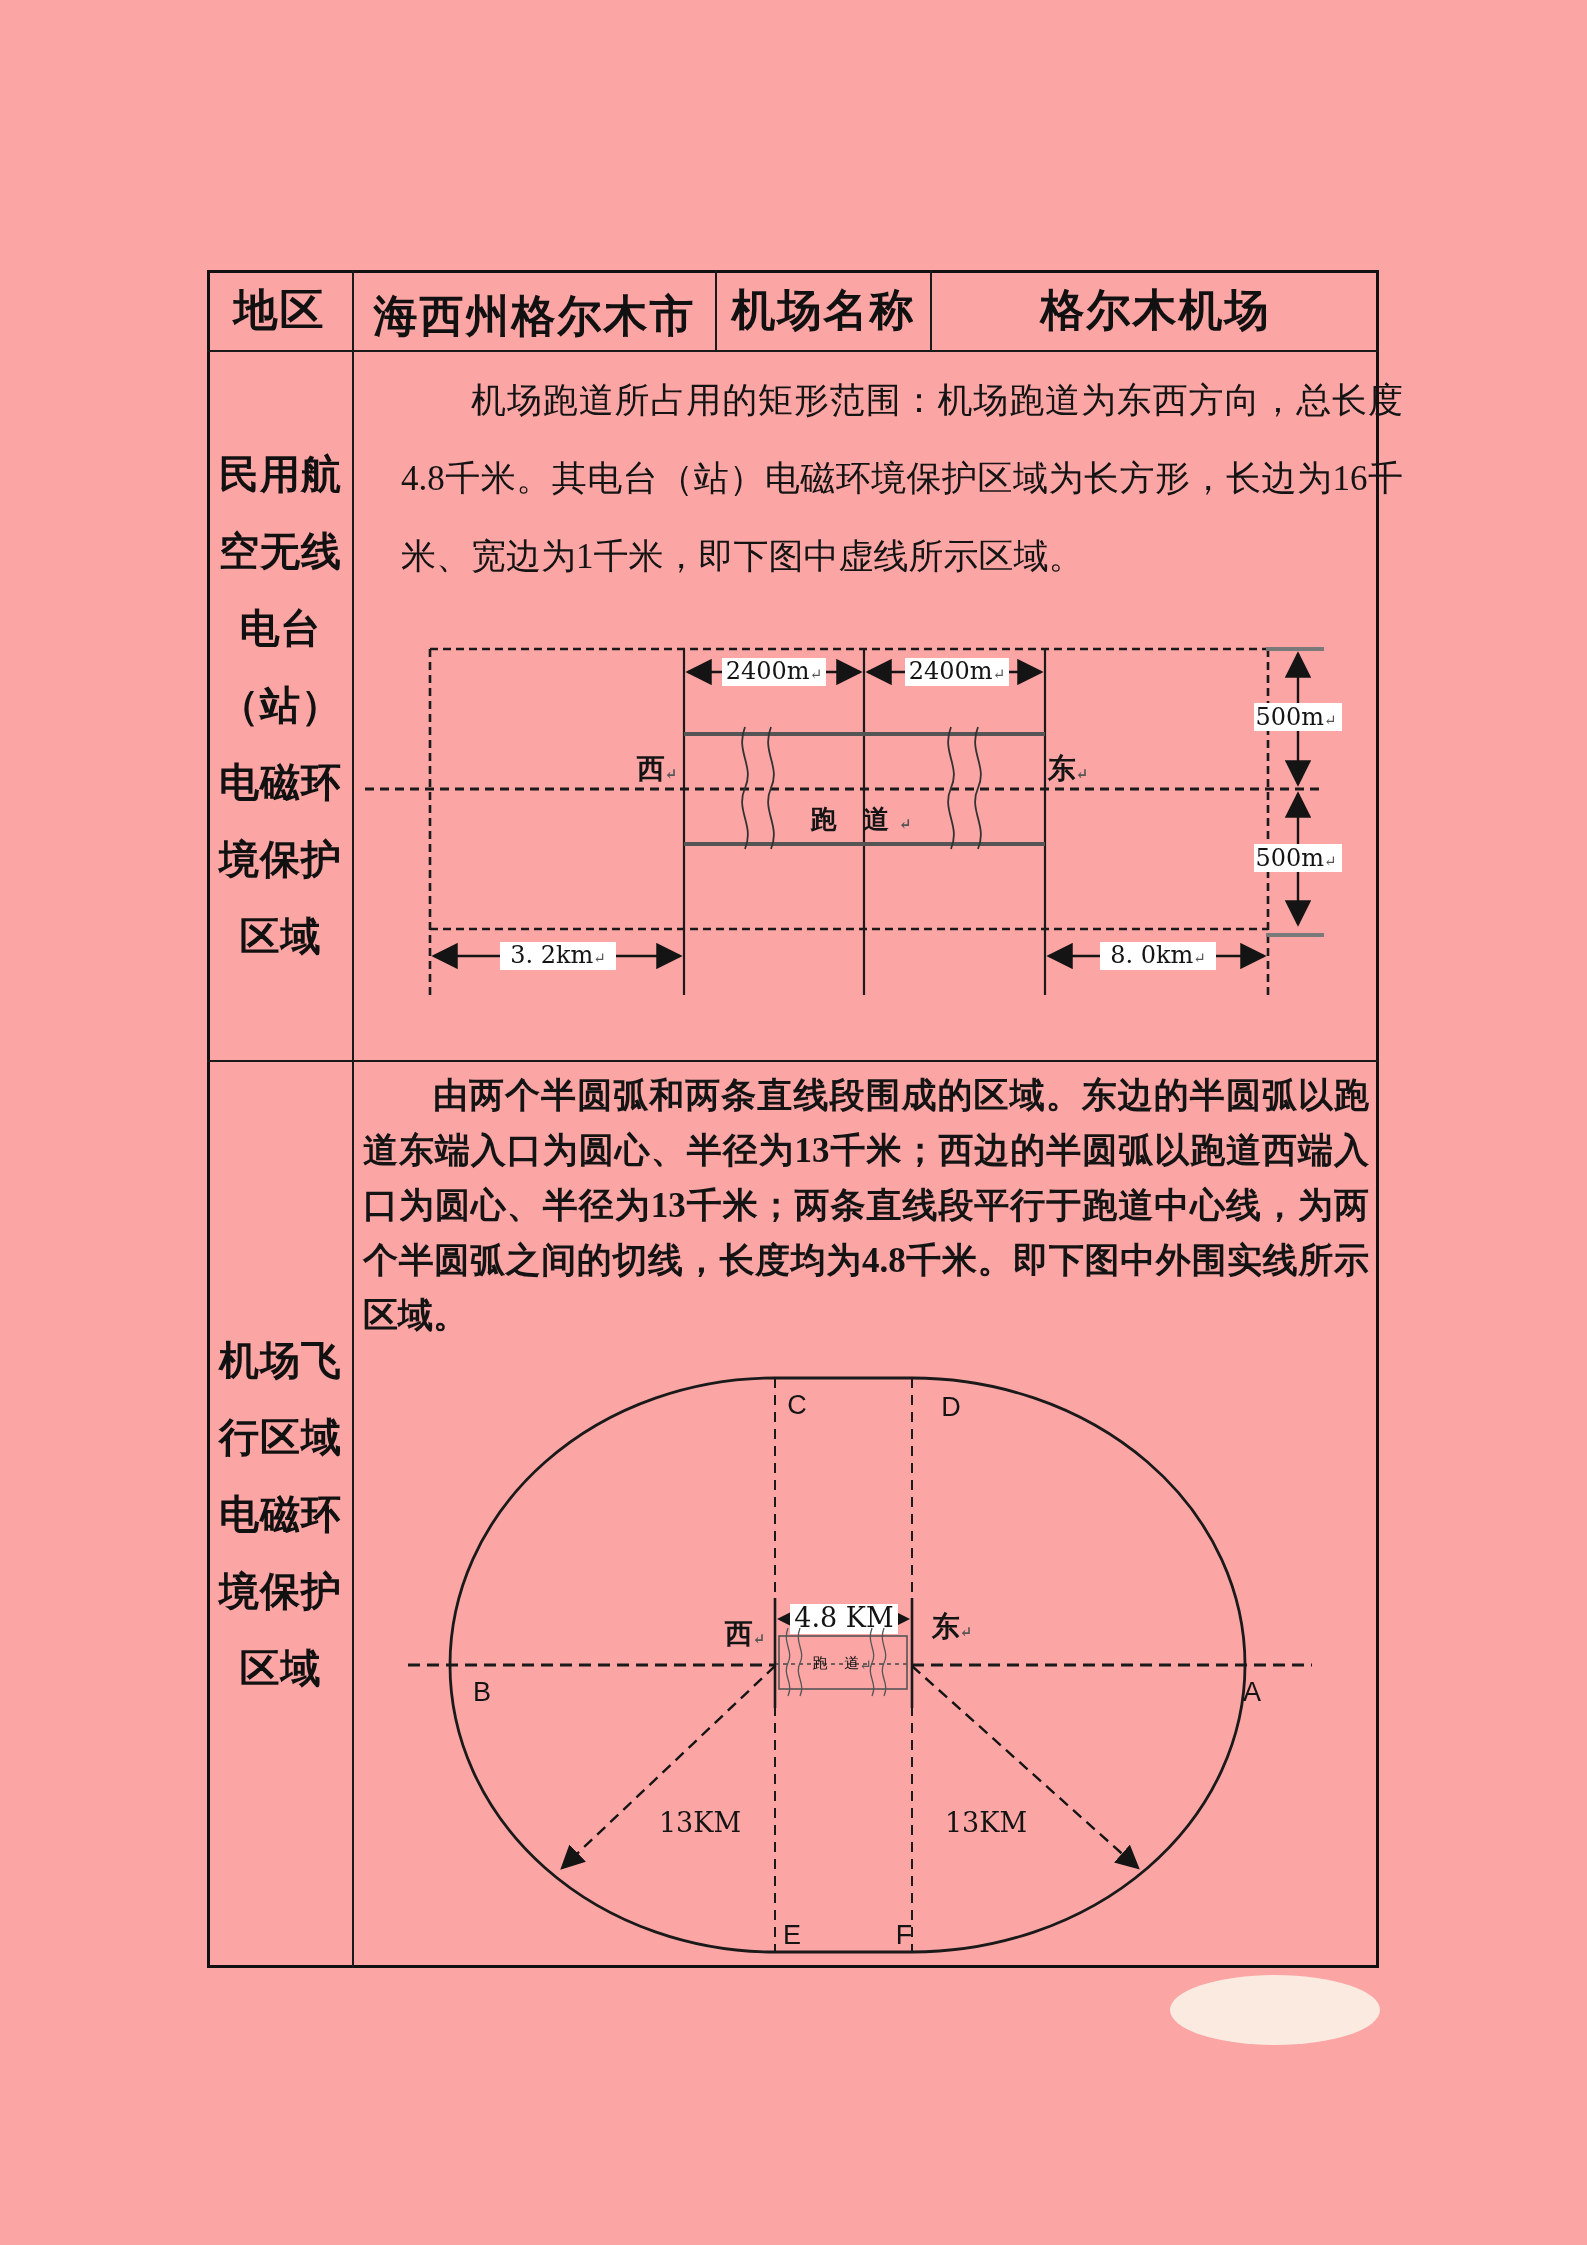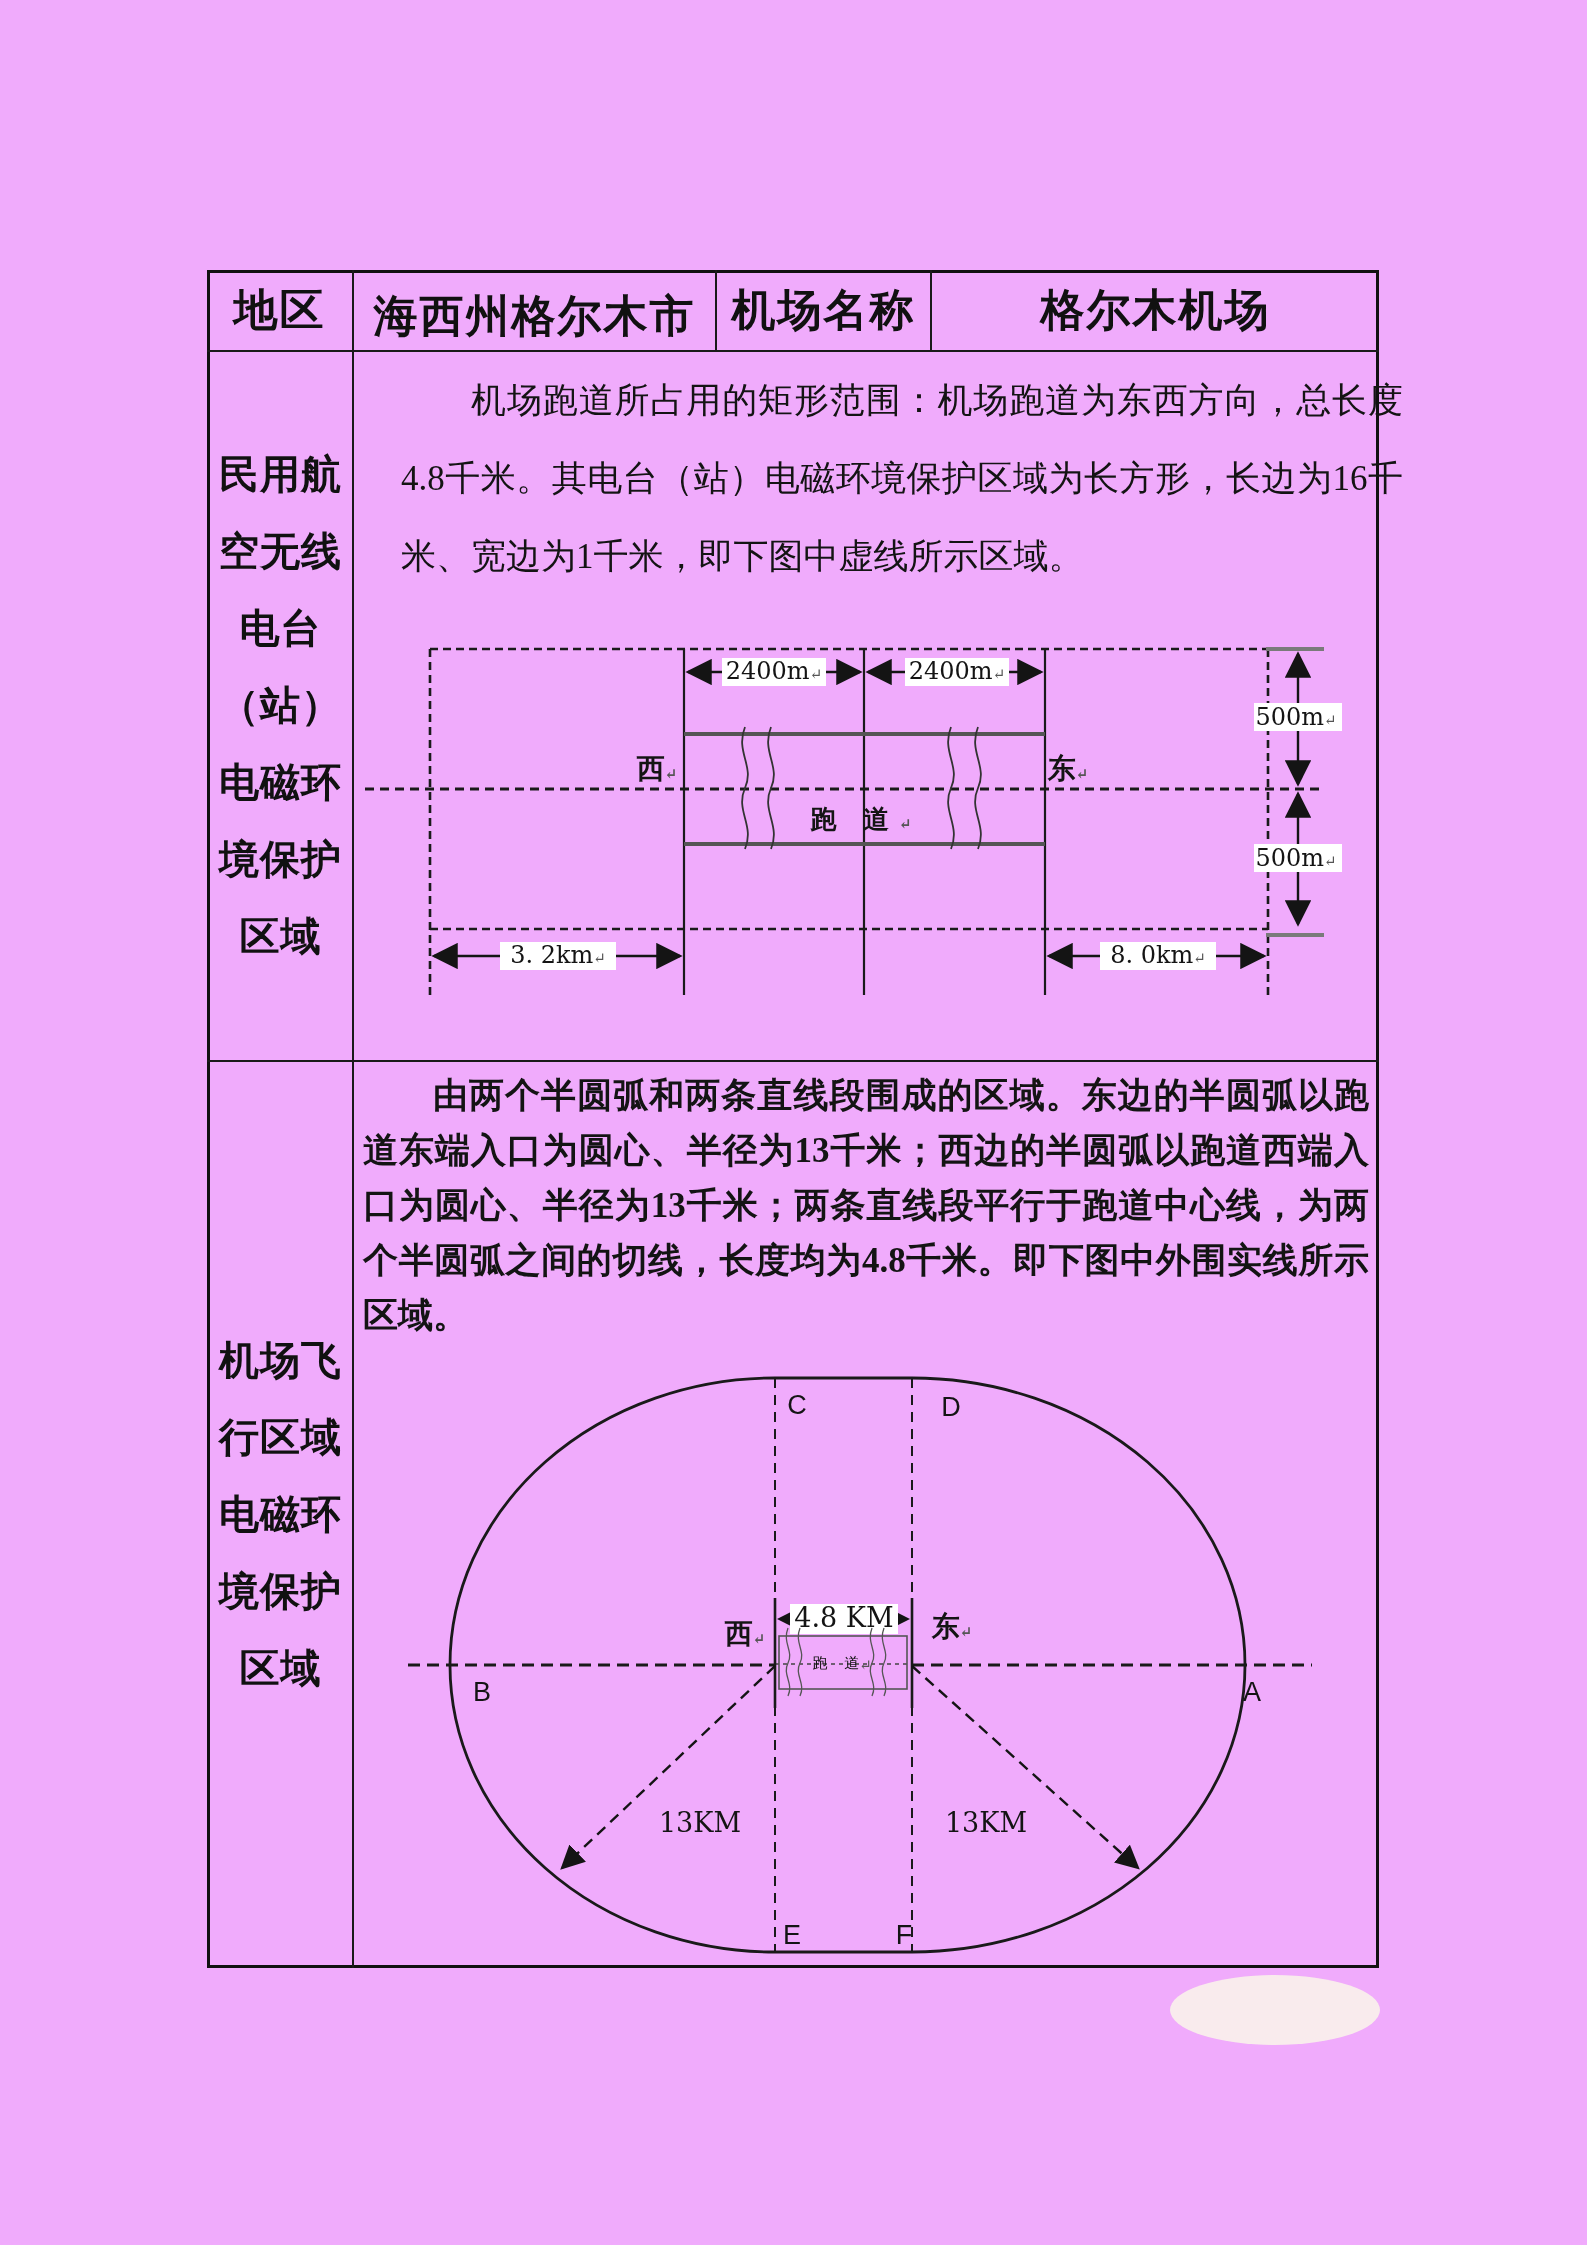--- a/index.html
+++ b/index.html
@@ -1,19 +1,19 @@
 <!DOCTYPE html>
 <html><head>
 <meta charset="utf-8">
 <style>
   html,body{margin:0;padding:0;background:#ffffff;}
   .page{
     position:relative;
     width:1587px;height:2245px;
-    background:#f0abfc;
+    background:#fca5a5;
     font-family:"Liberation Serif","DejaVu Serif",serif;
     color:#111;
     overflow:hidden;
   }
   .abs{position:absolute;}
   .bline{position:absolute;background:#1a1a1a;}
   .hcell{
     position:absolute;
     display:flex;align-items:center;justify-content:center;
     font-weight:bold;font-size:44px;letter-spacing:2px;

